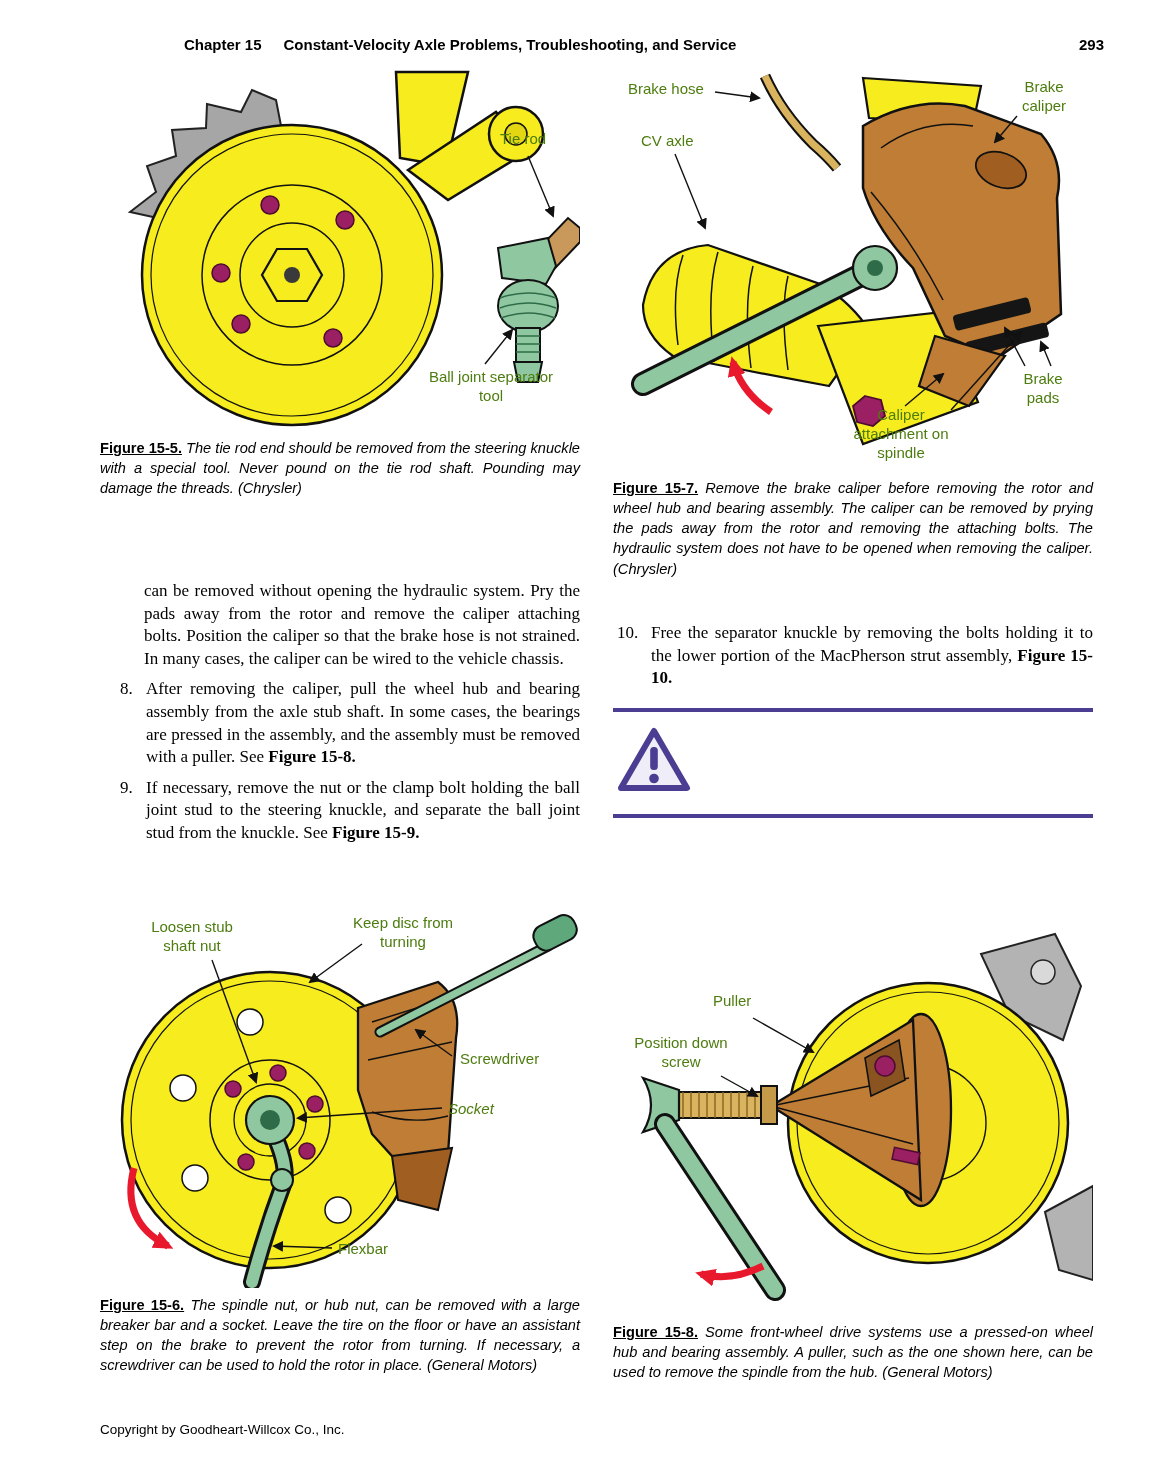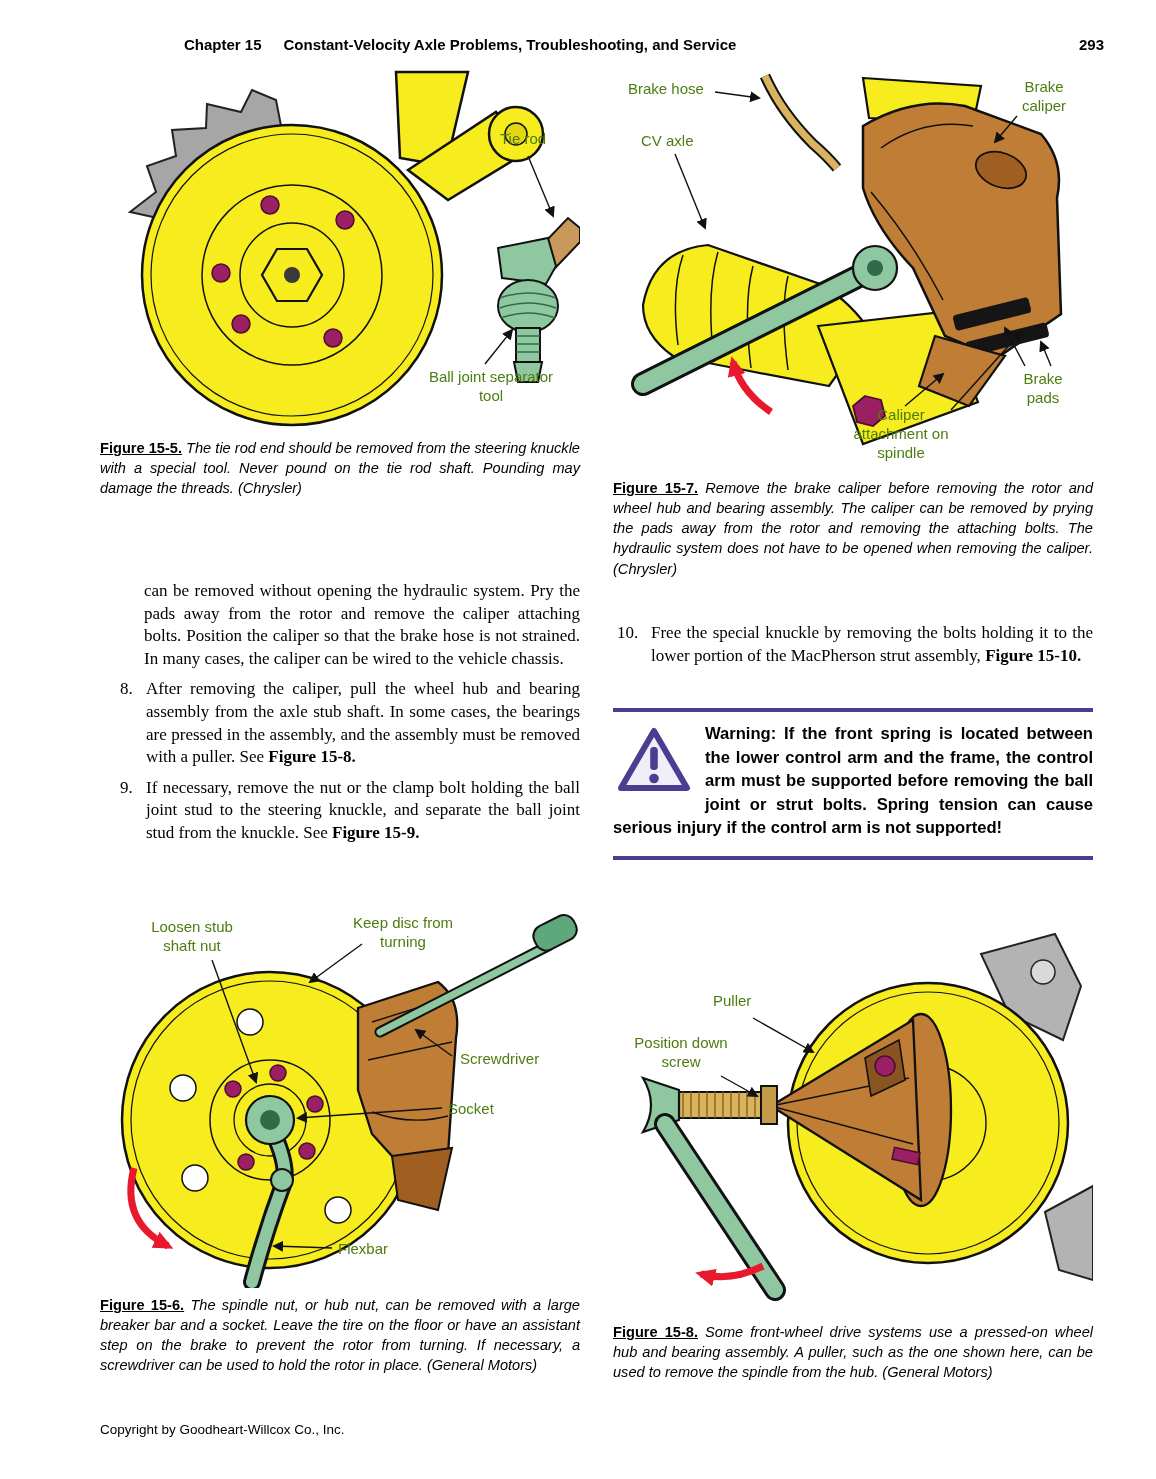--- a/index.html
+++ b/index.html
@@ -180,35 +180,34 @@
     </div>
     <div class="list-item">
       <span class="num">9.</span>
       <p class="itext"><span>If necessary, remove the nut or the clamp bolt holding the ball joint stud to the steering knuckle, and separate the ball joint stud from the knuckle. See</span> <b>Figure 15-9.</b></p>
     </div>
   </div>
 
   <div class="bodyblock" style="left:613px; top:622px;">
     <div class="list-item tight" style="margin-top:0;">
       <span class="num">10.</span>
-      <p class="itext"><span>Free the special knuckle by removing the bolts holding it to the lower portion of the MacPherson strut assembly,</span> <b>Figure 15-10.</b></p>
+      <p class="itext"><span>Free the separator knuckle by removing the bolts holding it to the lower portion of the MacPherson strut assembly,</span> <b>Figure 15-10.</b></p>
     </div>
   </div>
 
   <div class="warning-box">
     <div class="warning-rule top"></div>
     <div class="warning-content">
       <span class="warning-icon">
         <svg width="74" height="68" viewBox="0 0 74 68">
           <path d="M37,5 L70,62 L4,62 Z" fill="#efedf7" stroke="#4a3d92" stroke-width="6" stroke-linejoin="round"></path>
           <rect x="33.2" y="21" width="7.6" height="23" rx="3.5" fill="#4a3d92"></rect>
           <circle cx="37" cy="52.5" r="4.8" fill="#4a3d92"></circle>
         </svg>
       </span>
-      <p class="warning-text">Warning: If the front spring is located between the lower control arm and the frame, the control arm must be supported before removing the ball joint or strut bolts. Spring tension can cause serious injury if the control arm is not supported!</p>
     </div>
     <div class="warning-rule bottom"></div>
   </div>
 
   <div class="figure" style="left:100px; top:910px; width:480px; height:378px;">
     <svg width="480" height="378" viewBox="0 0 480 378">
       <defs>
         <marker id="ar6" markerUnits="userSpaceOnUse" markerWidth="11" markerHeight="11" refX="9" refY="5.5" orient="auto">
             <path d="M0,0 L11,5.5 L0,11 Z" fill="#111"></path>
           </marker>
@@ -265,21 +264,21 @@
         <line x1="112" y1="50" x2="156" y2="172" marker-end="url(#ar6)"></line>
         <line x1="262" y1="34" x2="210" y2="72" marker-end="url(#ar6)"></line>
         <line x1="352" y1="146" x2="316" y2="120" marker-end="url(#ar6)"></line>
         <line x1="342" y1="198" x2="198" y2="208" marker-end="url(#ar6)"></line>
         <line x1="232" y1="338" x2="174" y2="336" marker-end="url(#ar6)"></line>
       </g>
     </svg>
     <div class="fig-label tc" style="left:42px; top:8px; width:100px;">Loosen stub shaft nut</div>
     <div class="fig-label tc" style="left:248px; top:4px; width:110px;">Keep disc from turning</div>
     <div class="fig-label" style="left:360px; top:140px;">Screwdriver</div>
-    <div class="fig-label" style="left:348px; top:190px;">Socket</div>
+    <div class="fig-label" style="left:348px; top:190px;font-style:italic;">Socket</div>
     <div class="fig-label" style="left:238px; top:330px;">Flexbar</div>
   </div>
 
   <p class="caption" style="left:100px; top:1295px;"><b>Figure 15-6.</b> <span>The spindle nut, or hub nut, can be removed with a large breaker bar and a socket. Leave the tire on the floor or have an assistant step on the brake to prevent the rotor from turning. If necessary, a screwdriver can be used to hold the rotor in place. (General Motors)</span></p>
 
   <div class="figure" style="left:613px; top:928px; width:480px; height:380px;">
     <svg width="480" height="380" viewBox="0 0 480 380">
       <defs>
         <marker id="ar8" markerUnits="userSpaceOnUse" markerWidth="11" markerHeight="11" refX="9" refY="5.5" orient="auto">
             <path d="M0,0 L11,5.5 L0,11 Z" fill="#111"></path>

